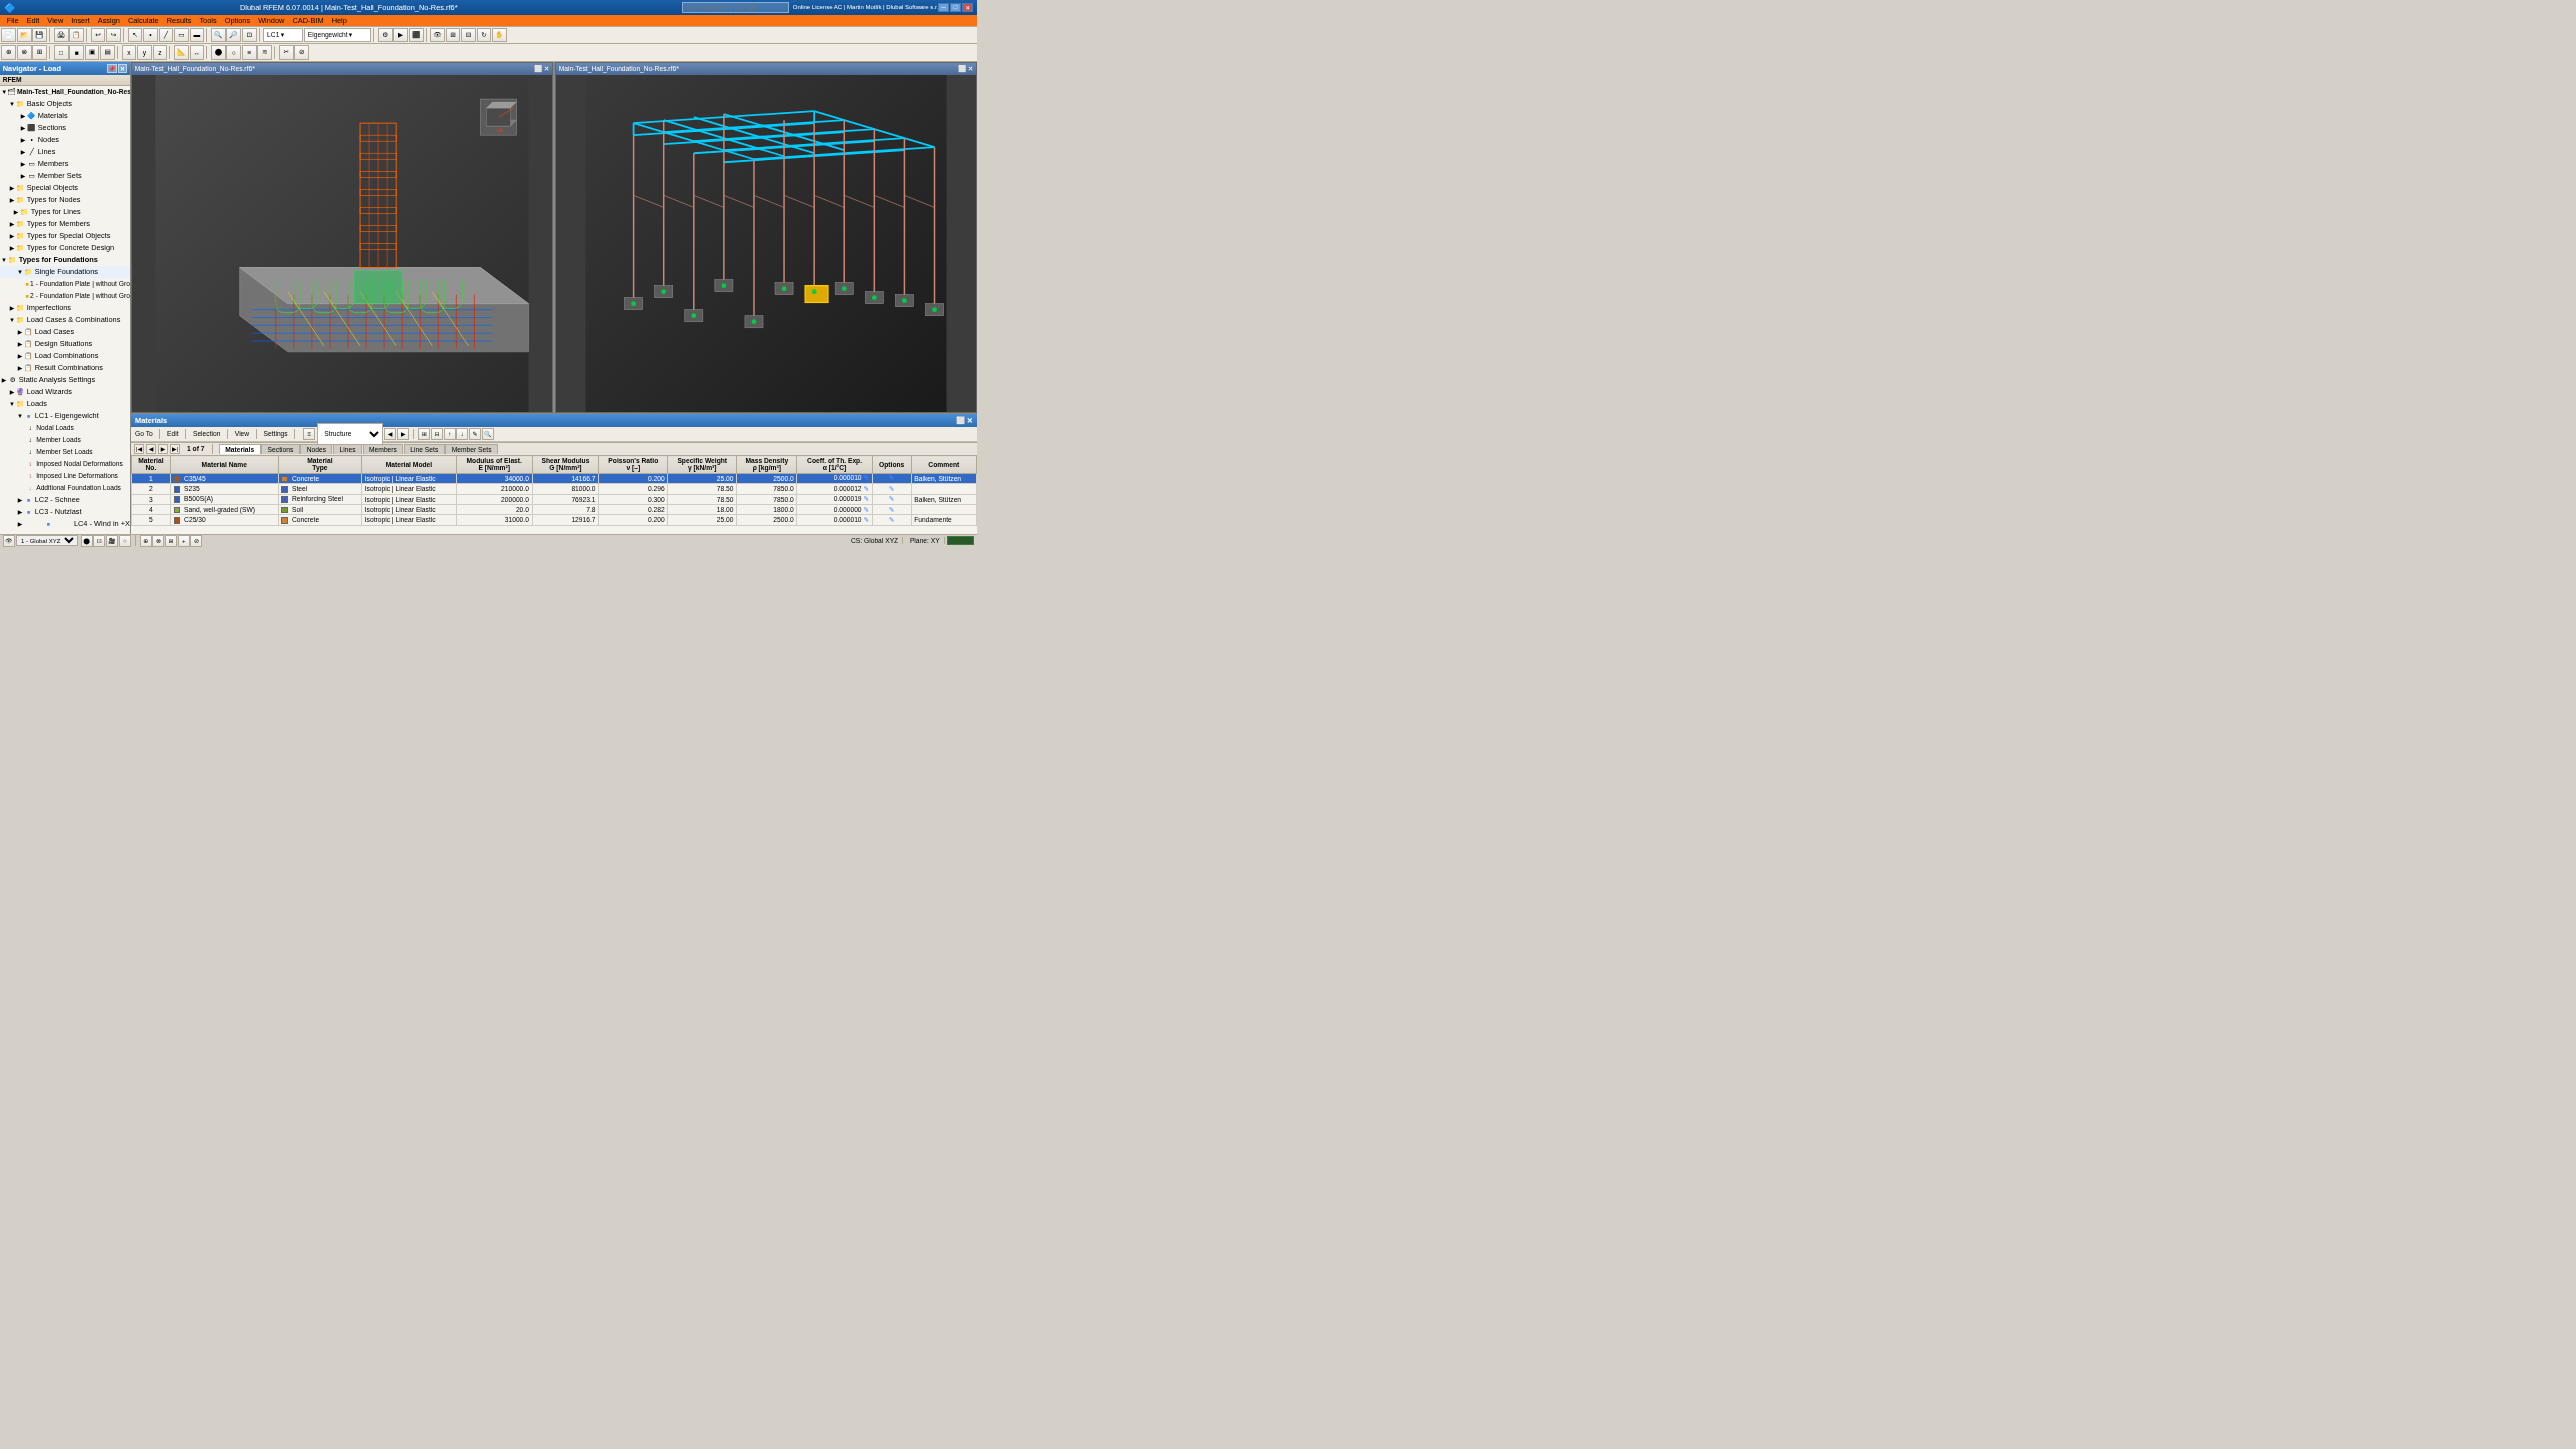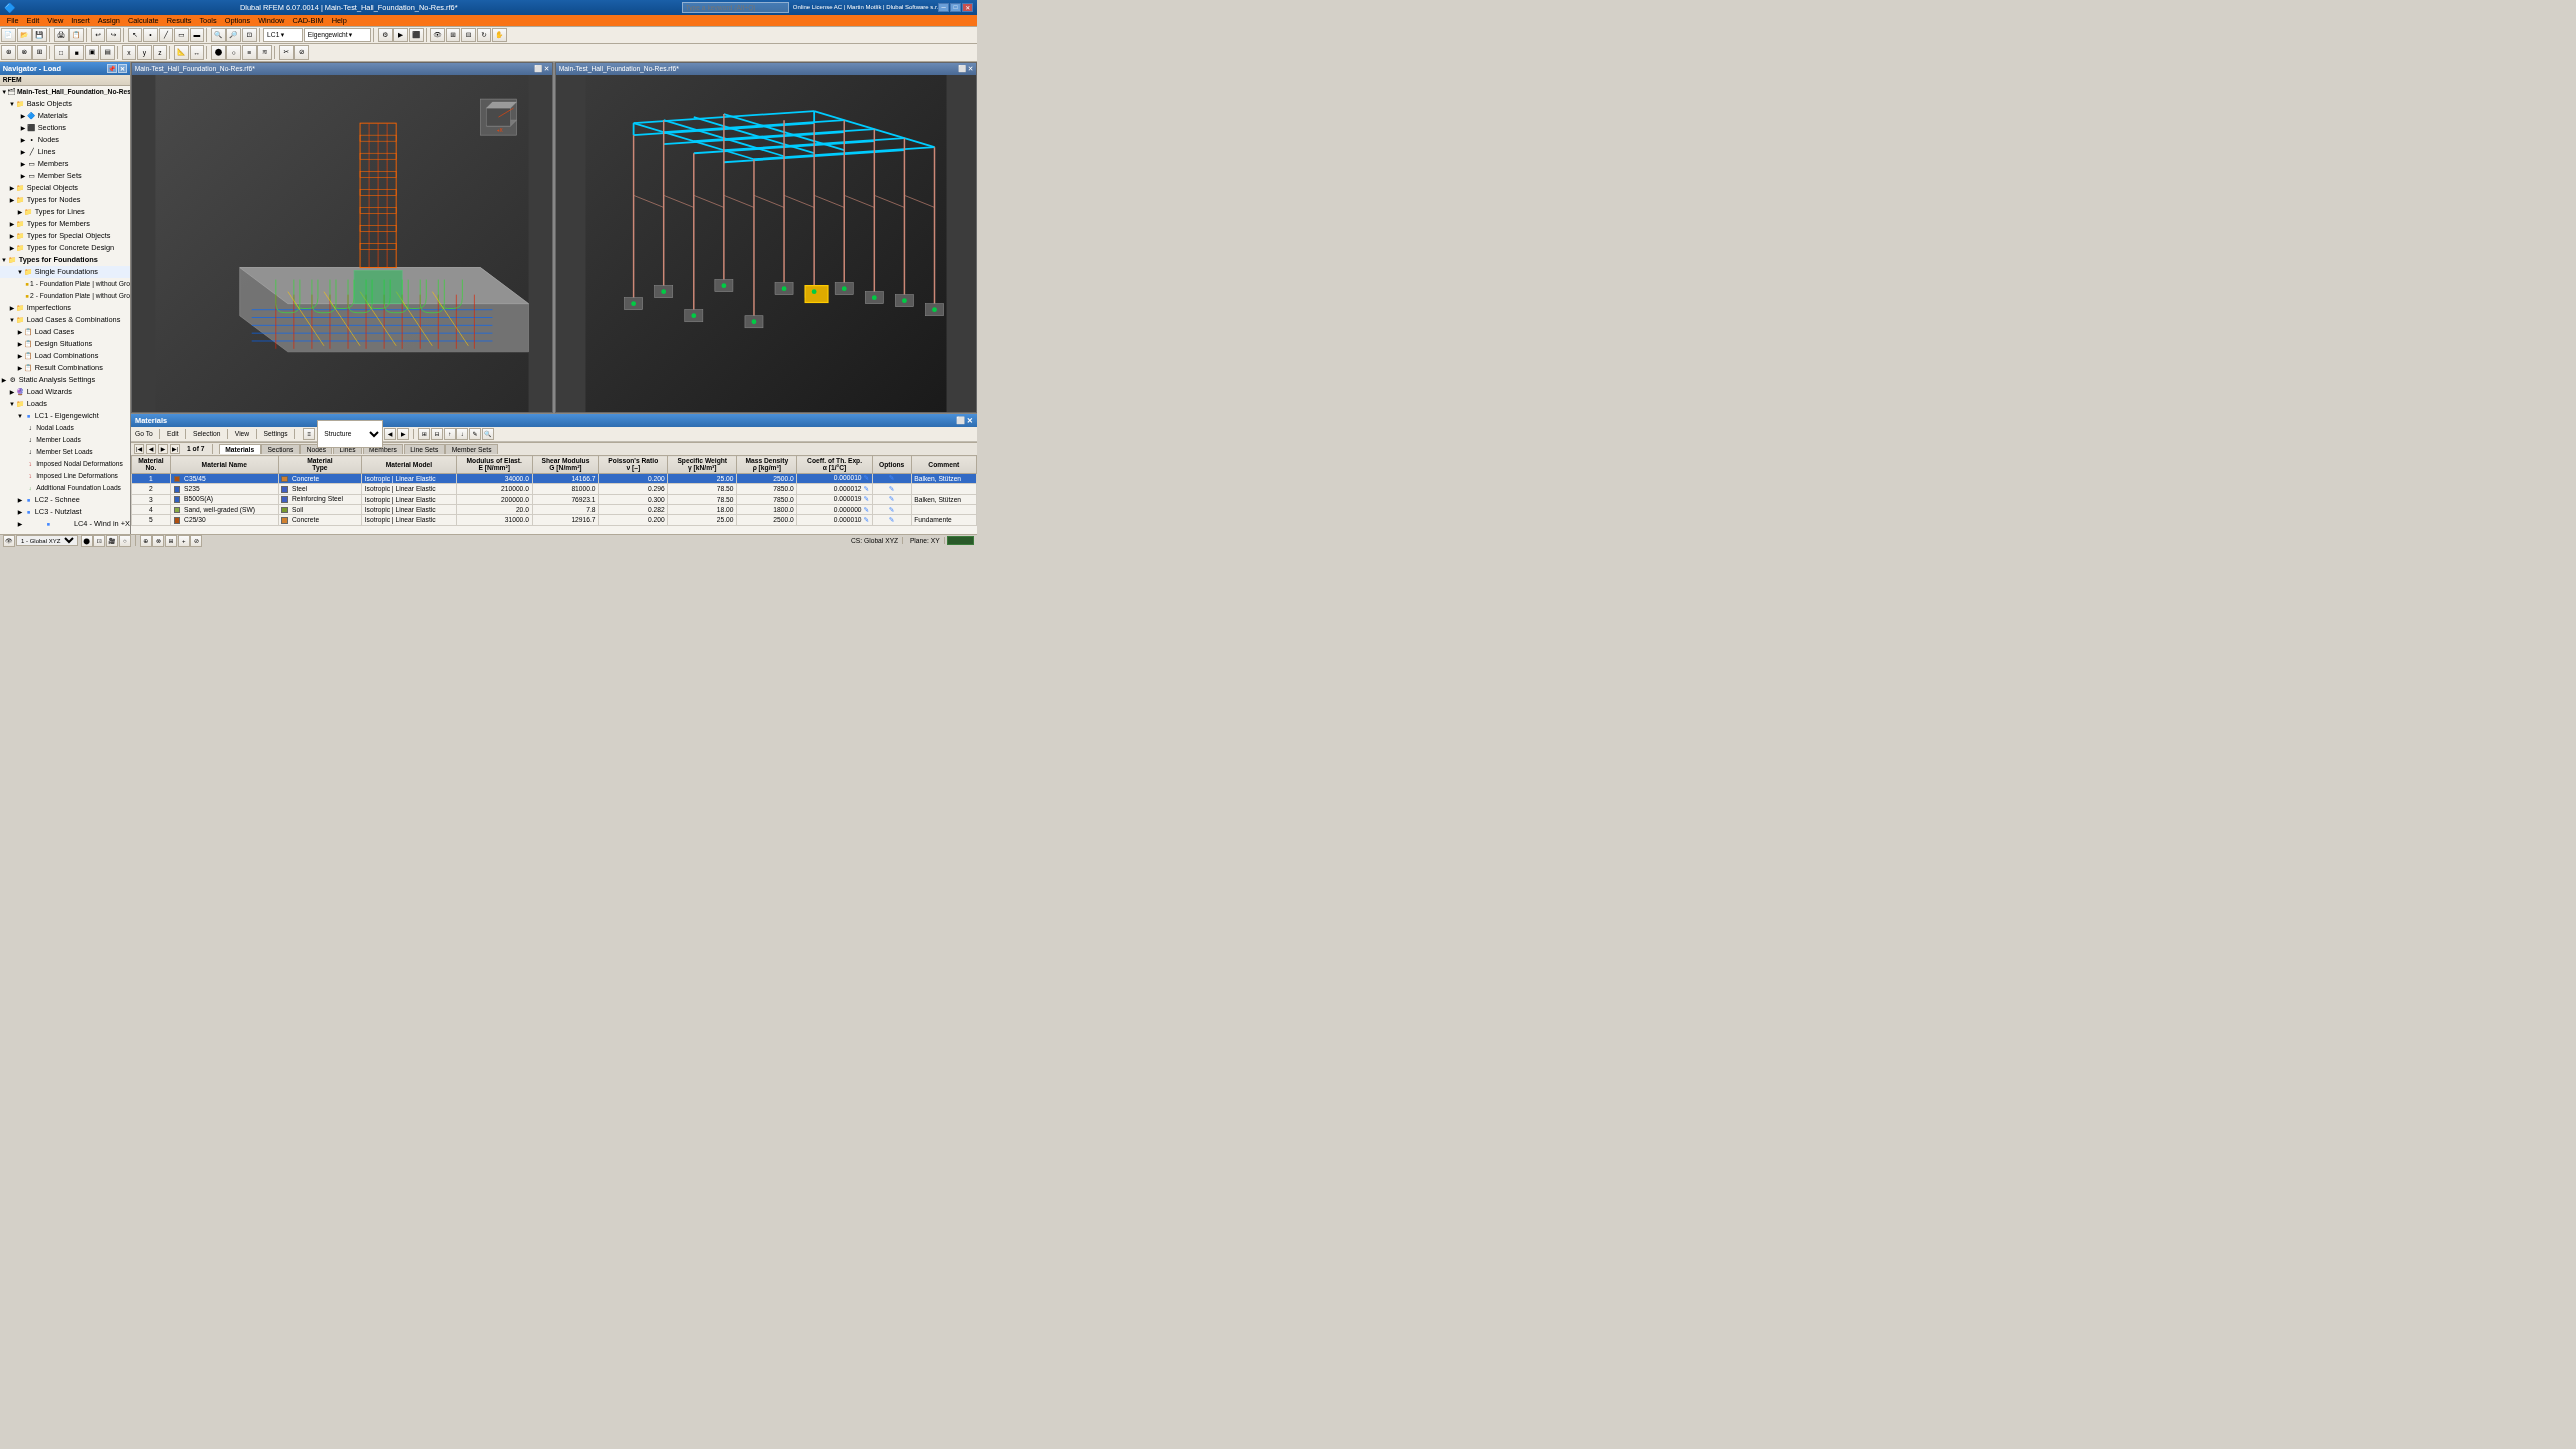--- a/index.html
+++ b/index.html
@@ -268,21 +268,21 @@
       cursor: pointer;
       display: flex; align-items: center; justify-content: center;
       font-size: 6px;
     }
 
     .struct-dropdown {
       background: white;
       border: 0.7px solid #b0a898;
       padding: 0.7px 13.4px 0.7px 2.7px;
       font-size: 6.7px;
-      height: 28px;
+      height: 22px;
       cursor: pointer;
       position: relative;
     }
 
     .nav-title-bar {
       background: linear-gradient(to bottom, #e8e0d0, #d8d0c0);
       font-size: 6.7px;
       font-weight: bold;
       padding: 1.3px 2.7px;
       border-bottom: 0.7px solid #b0a898;
@@ -447,21 +447,21 @@
       <div class="tree-item" style="padding-left:8px;">
         <span class="expand-arrow">▶</span>
         <span class="tree-icon">📁</span>
         <span>Special Objects</span>
       </div>
       <div class="tree-item" style="padding-left:8px;">
         <span class="expand-arrow">▶</span>
         <span class="tree-icon">📁</span>
         <span>Types for Nodes</span>
       </div>
-      <div class="tree-item" style="padding-left:0;margin-left:16px;">
+      <div class="tree-item" style="padding-left:12px;">
         <span class="expand-arrow">▶</span>
         <span class="tree-icon">📁</span>
         <span>Types for Lines</span>
       </div>
       <div class="tree-item" style="padding-left:8px;">
         <span class="expand-arrow">▶</span>
         <span class="tree-icon">📁</span>
         <span>Types for Members</span>
       </div>
       <div class="tree-item" style="padding-left:8px;">

